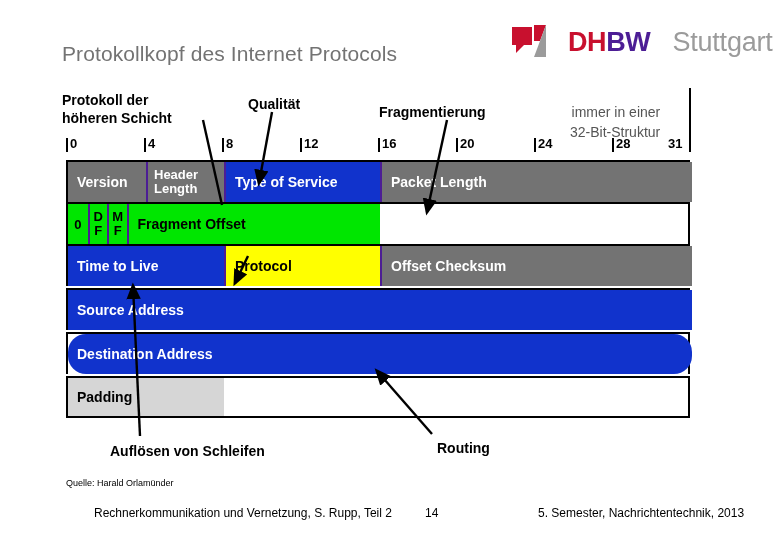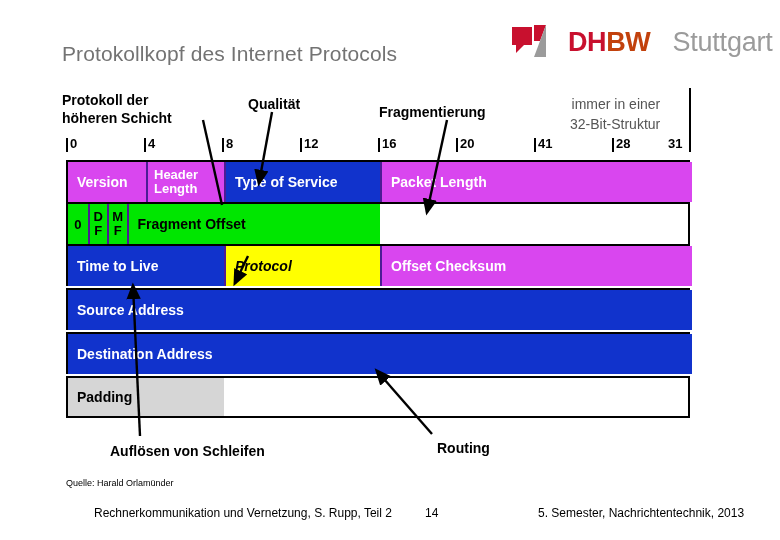--- a/index.html
+++ b/index.html
@@ -12,21 +12,21 @@
 
   
   .title{
     position:absolute;left:62px;top:24px;
     font-size:21px;color:#737373;letter-spacing:0.1px;white-space:nowrap;margin-top:18px;
   }
   .logo{position:absolute;left:512px;top:20px;height:44px;display:flex;align-items:center;}
   .logo-mark{position:relative;width:50px;height:34px;margin-right:6px;}
   .logo-word{font-size:27px;font-weight:bold;letter-spacing:-0.4px;line-height:1;}
   .logo-dh{color:#c8102e;}
-  .logo-bw{color:#c2410c;}
+  .logo-bw{color:#4c1d95;}
   .logo-city{font-size:27px;color:#9b9b9b;margin-left:22px;line-height:1;letter-spacing:-0.2px;}
 
   
   .ann{position:absolute;font-size:14px;color:#000;white-space:pre-line;line-height:1.25;}
   .ann.b{font-weight:bold;}
   .ann.gray{color:#555;text-align:right;line-height:1.45;}
 
   
   .ruler{position:absolute;left:0;top:0;width:780px;height:540px;pointer-events:none;}
   .tick-label{position:absolute;font-size:13px;font-weight:bold;color:#000;}
@@ -35,24 +35,24 @@
   
   .table{position:absolute;left:66px;top:160px;width:624px;}
   .row{display:flex;width:100%;box-sizing:border-box;border:2px solid #000;border-bottom:none;height:42px;}
   .row.last{border-bottom:2px solid #000;}
   .row.gap{margin-top:2px;border-top:2px solid #000;}
   .cell{
     box-sizing:border-box;display:flex;align-items:center;
     font-size:14px;font-weight:bold;padding-left:9px;overflow:hidden;white-space:nowrap;
   }
   .cell + .cell{border-left:2px solid #4c1d95;}
-  .c-red{background:#d946ef;color:#ffffff;}
+  .c-red{background:#737373;color:#ffffff;}
   .c-blue{background:#1133cc;color:#ffffff;}
   .c-green{background:#00e600;color:#000000;}
-  .c-yellow{background:#ffff00;color:#000000;font-style:italic;}
+  .c-yellow{background:#ffff00;color:#000000;}
   .c-gray{background:#d6d6d6;color:#000000;}
   .cell.tiny{padding-left:0;justify-content:center;font-size:13px;}
   .cell.stack{flex-direction:column;justify-content:center;line-height:1.05;font-size:13px;}
   .cell.hl{padding-left:6px;align-items:flex-start;justify-content:center;}
 
   
   .src{position:absolute;left:66px;top:478px;font-size:9px;color:#000;}
   .foot{position:absolute;top:506px;font-size:12px;color:#000;margin-left:28px;}
   .foot-left{left:66px;}
   .foot-page{left:397px;}
@@ -77,41 +77,41 @@
     </div>
     <div class="logo-word"><span class="logo-dh">DH</span><span class="logo-bw">BW</span></div>
     <div class="logo-city">Stuttgart</div>
   </div>
 
   <div id="ann-layer">
       <div class="ann b" style="left: 62px; top: 92px;">Protokoll der
 höheren Schicht</div>
       <div class="ann b" style="left: 248px; top: 96px;">Qualität</div>
       <div class="ann b" style="left: 379px; top: 104px;">Fragmentierung</div>
-      <div class="ann gray" style="left: 570px; top: 94px;">immer in einer
+      <div class="ann gray" style="left: 570px; top: 102px;">immer in einer
 32-Bit-Struktur</div>
       <div class="ann b" style="left: 110px; top: 443px;">Auflösen von Schleifen</div>
       <div class="ann b" style="left: 437px; top: 440px;">Routing</div>
     </div>
 
   <div class="ruler" id="ruler">
       <div class="tick-mark" style="left: 66px; top: 138px; height: 14px;"></div>
       <div class="tick-label" style="left: 70px; top: 136px;">0</div>
       <div class="tick-mark" style="left: 144px; top: 138px; height: 14px;"></div>
       <div class="tick-label" style="left: 148px; top: 136px;">4</div>
       <div class="tick-mark" style="left: 222px; top: 138px; height: 14px;"></div>
       <div class="tick-label" style="left: 226px; top: 136px;">8</div>
       <div class="tick-mark" style="left: 300px; top: 138px; height: 14px;"></div>
       <div class="tick-label" style="left: 304px; top: 136px;">12</div>
       <div class="tick-mark" style="left: 378px; top: 138px; height: 14px;"></div>
       <div class="tick-label" style="left: 382px; top: 136px;">16</div>
       <div class="tick-mark" style="left: 456px; top: 138px; height: 14px;"></div>
       <div class="tick-label" style="left: 460px; top: 136px;">20</div>
       <div class="tick-mark" style="left: 534px; top: 138px; height: 14px;"></div>
-      <div class="tick-label" style="left: 538px; top: 136px;">41</div>
+      <div class="tick-label" style="left: 538px; top: 136px;">24</div>
       <div class="tick-mark" style="left: 612px; top: 138px; height: 14px;"></div>
       <div class="tick-label" style="left: 616px; top: 136px;">28</div>
       <div class="tick-label" style="left: 668px; top: 136px;">31</div>
     </div>
 
   <div class="table" id="ip-table">
       <div class="row">
         <div class="cell c-red" style="width: 78px; flex: 0 0 78px;">Version</div>
         <div class="cell c-red stack hl" style="width: 78px; flex: 0 0 78px;">
           <span>Header</span>
@@ -134,21 +134,21 @@
       </div>
       <div class="row">
         <div class="cell c-blue" style="width: 156px; flex: 0 0 156px;">Time to Live</div>
         <div class="cell c-yellow" style="width: 156px; flex: 0 0 156px;">Protocol</div>
         <div class="cell c-red" style="width: 312px; flex: 0 0 312px;">Offset Checksum</div>
       </div>
       <div class="row gap">
         <div class="cell c-blue" style="width: 624px; flex: 0 0 624px;">Source Address</div>
       </div>
       <div class="row gap">
-        <div class="cell c-blue" style="width: 624px; flex: 0 0 624px;">Destination Address</div>
+        <div class="cell c-blue" style="width: 624px; flex: 0 0 624px; border-radius: 18px;">Destination Address</div>
       </div>
       <div class="row last gap">
         <div class="cell c-gray" style="width: 156px; flex: 0 0 156px;">Padding</div>
       </div>
     </div>
 
   <svg class="overlay">
     <defs>
       <marker id="ah" markerWidth="7" markerHeight="7" refX="5.5" refY="3" orient="auto">
         <polygon points="0,0 7,3 0,6" fill="#000"></polygon>

